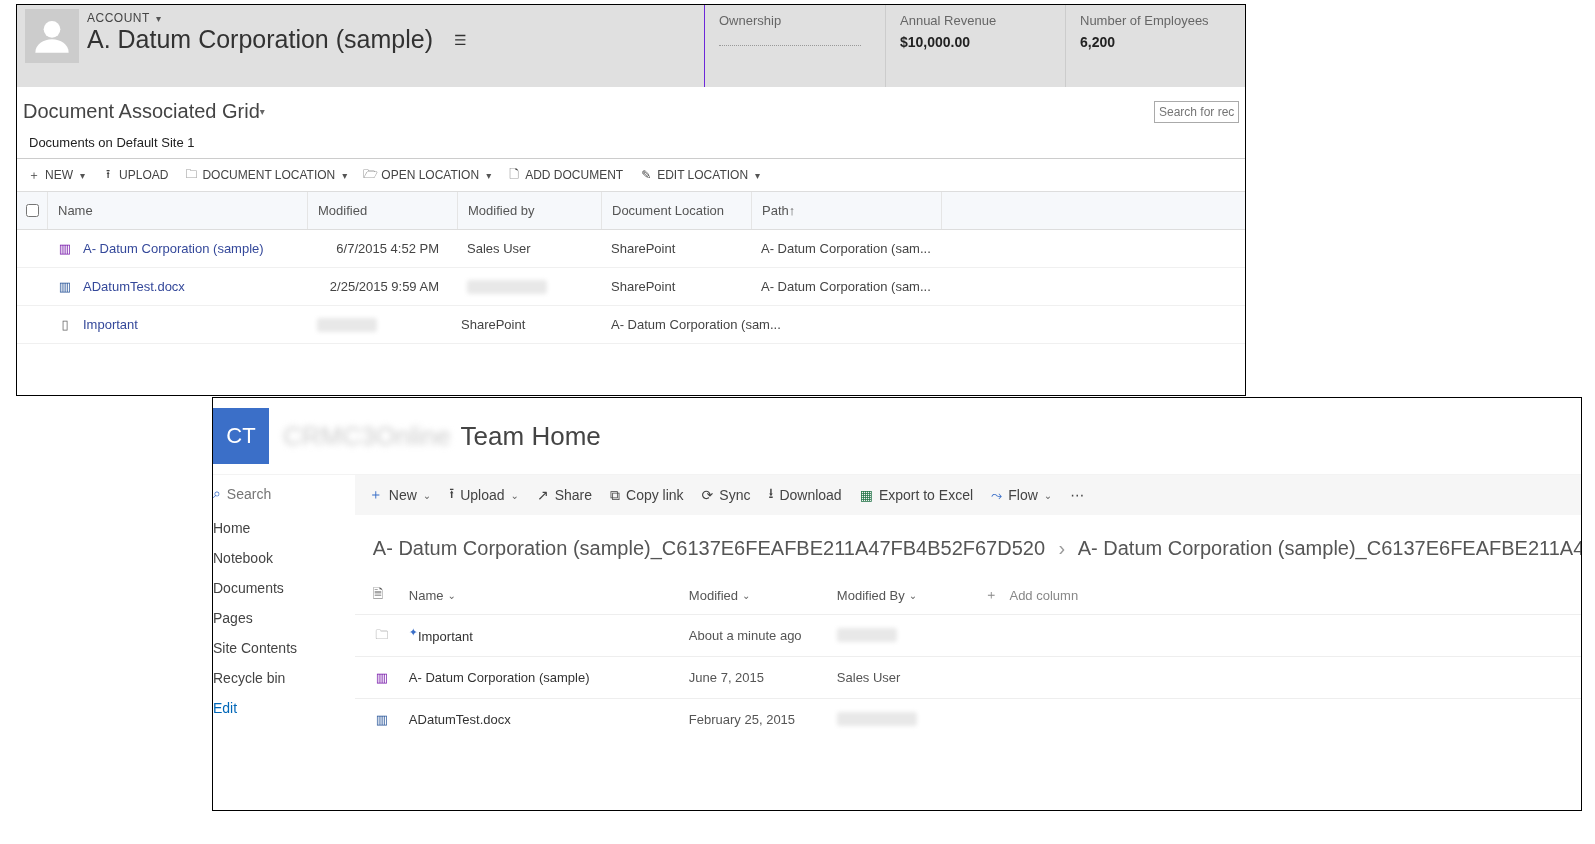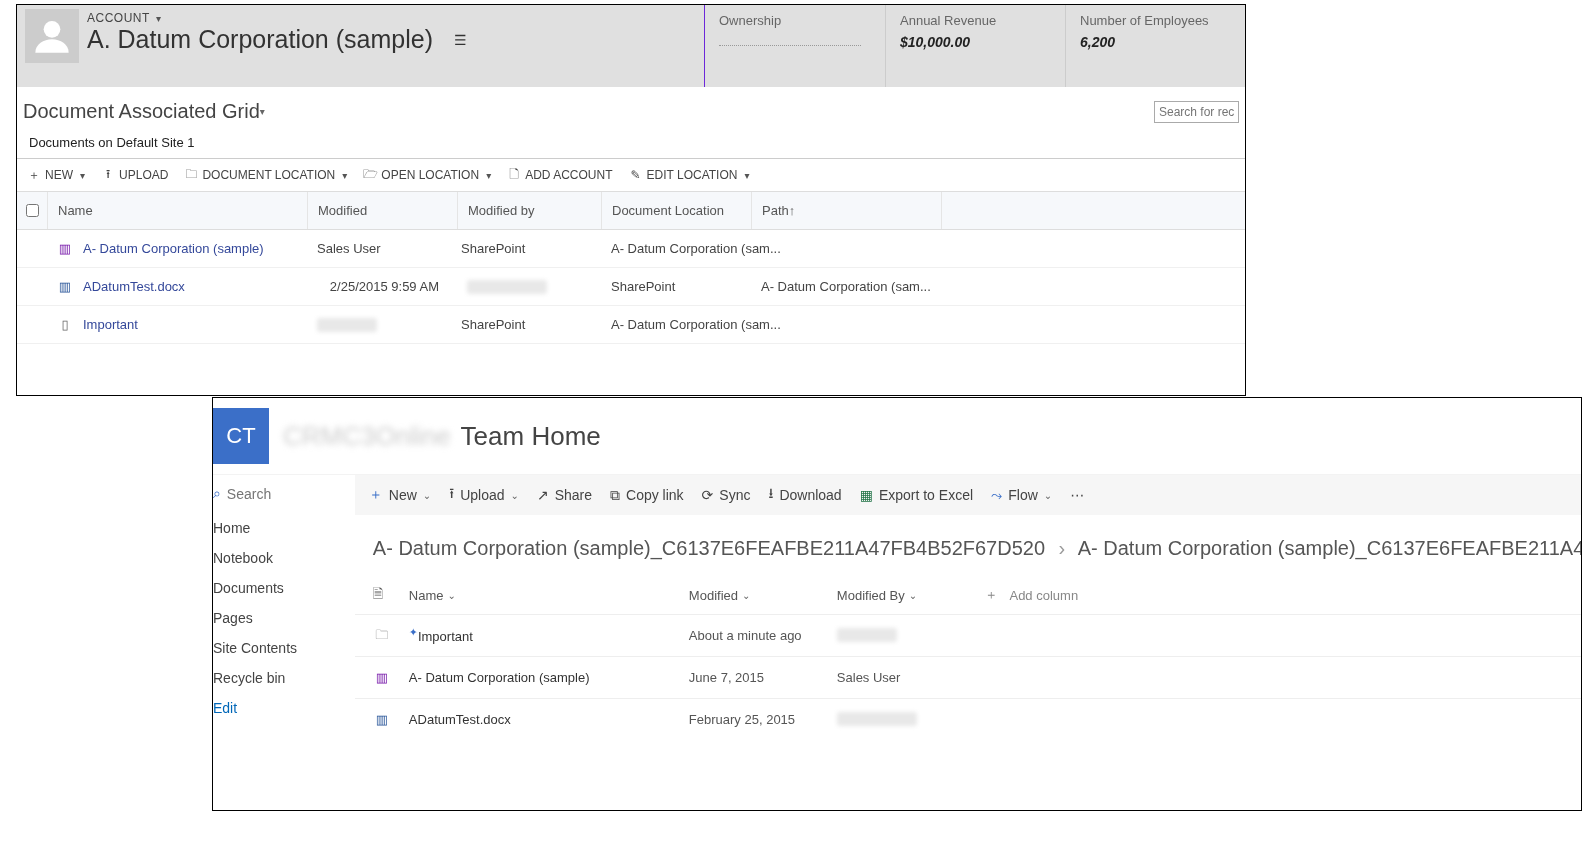--- a/index.html
+++ b/index.html
@@ -48,21 +48,21 @@
     border-left: 1px solid #6d28d9;
   }
   .p1-meta-item {
     border-left: 1px solid #ccc;
     padding: 8px 24px 0 14px;
     min-width: 180px;
     display:flex; flex-direction:column; gap:6px;
   }
   .p1-meta-item:first-child{border-left:none;}
   .p1-meta-label { color:#666; font-size:13px; }
-  .p1-meta-value { font-size:14px; font-weight:600; color:#222;font-style:italic; }
+  .p1-meta-value { font-size:14px; font-weight:600; color:#222; }
   .p1-meta-dots { color:#999; letter-spacing:2px; font-size:10px; border-bottom:1px dotted #999; display:inline-block;}
   .p1-subhead {
     height: 48px; display:flex; align-items:center;
     padding:0 6px; justify-content:space-between;
     border-top:1px solid #fff;
   }
   .p1-view-title { font-size: 20px; color:#444; font-weight:400; display:flex; align-items:center; gap:0;}
   .p1-search {
     width:85px; height:22px; border:1px solid #aaa;
     font-size:12px; padding:2px 4px; color:#888;
@@ -235,21 +235,21 @@
     <div class="p1-tb-btn dd">
         <span class="p1-tb-icon">🗀</span>
         <span>DOCUMENT LOCATION</span>
       </div>
     <div class="p1-tb-btn dd">
         <span class="p1-tb-icon">🗁</span>
         <span>OPEN LOCATION</span>
       </div>
     <div class="p1-tb-btn">
         <span class="p1-tb-icon">🗋</span>
-        <span>ADD ACCOUNT</span>
+        <span>ADD DOCUMENT</span>
       </div>
     <div class="p1-tb-btn dd">
         <span class="p1-tb-icon">✎</span>
         <span>EDIT LOCATION</span>
       </div>
   </div>
 
   <div class="p1-grid-header">
     <div class="col col-check">
         <input type="checkbox" style="">
@@ -261,20 +261,21 @@
     <div class="col col-path sort-up">Path</div>
     <div class="col col-end"></div>
   </div>
 
   <div class="p1-row">
     <div class="col col-check"></div>
     <div class="col col-icon">
         <span class="file-ico doc-one">▥</span>
       </div>
     <div class="col col-name p1-link" style="margin-left:-36px;padding-left:36px;">A- Datum Corporation (sample)</div>
+    <div class="col col-modified">6/7/2015 4:52 PM</div>
     <div class="col col-modby">Sales User</div>
     <div class="col col-loc">SharePoint</div>
     <div class="col col-path">A- Datum Corporation (sam...</div>
   </div>
 
   <div class="p1-row">
     <div class="col col-check"></div>
     <div class="col col-icon">
         <span class="file-ico doc-word">▥</span>
       </div>

